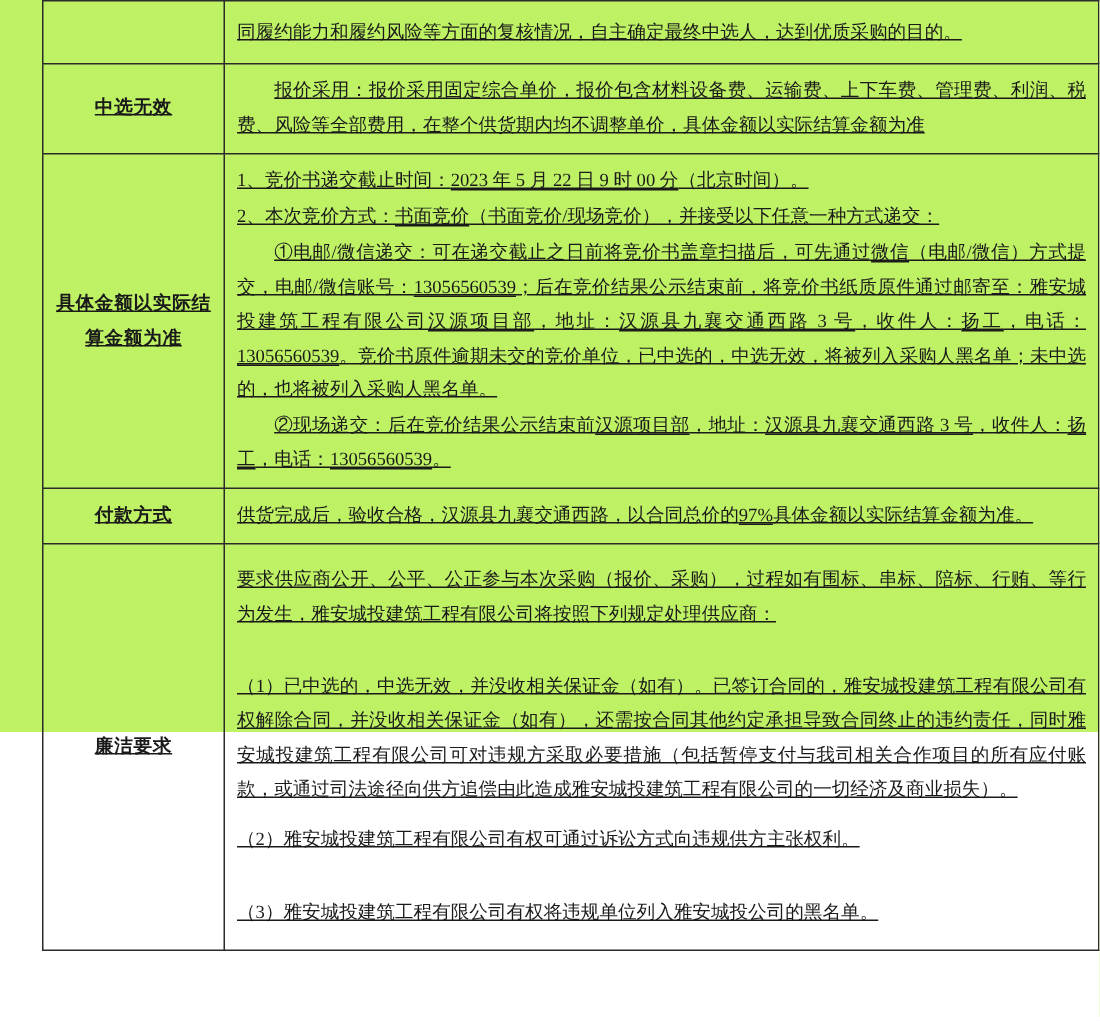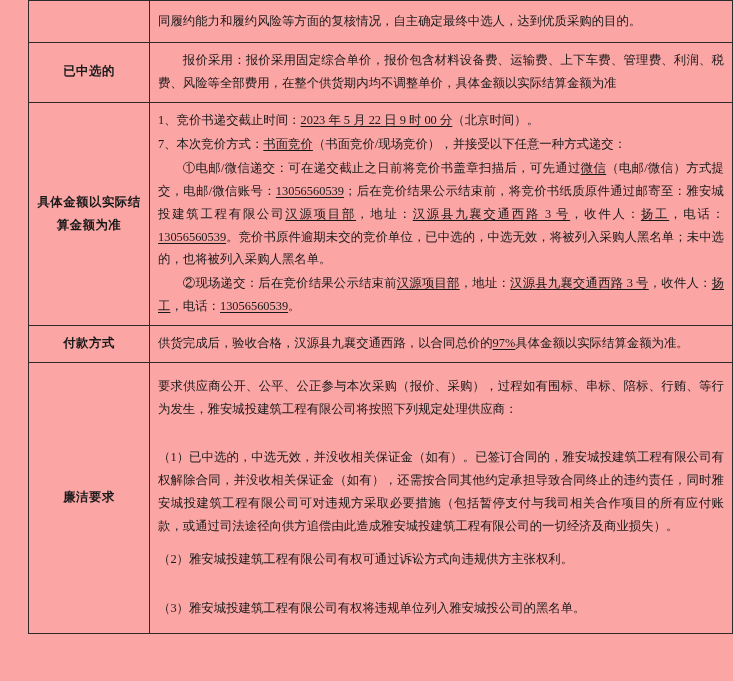--- a/index.html
+++ b/index.html
@@ -10,22 +10,23 @@
   body {
     width: 733px;
     height: 681px;
     font-family: "Liberation Serif", "DejaVu Serif", serif;
     color: #1a1a1a;
     overflow: hidden;
   }
   .page {
     position: relative;
     width: 733px;
-    height: 681px;
-    background: #fca5a5;
+    height: 488px;
+    background: #bef264;
+    text-decoration: underline;
   }
   table.doc {
     border-collapse: collapse;
     width: 705px;
     margin-left: 28px;
     table-layout: fixed;
   }
   table.doc td {
     border: 1px solid #2b2b2b;
     vertical-align: middle;
@@ -62,31 +63,31 @@
   <table class="doc">
     <tbody>
       <tr class="row-top">
         <td class="label"></td>
         <td class="body">
           <p>同履约能力和履约风险等方面的复核情况，自主确定最终中选人，达到优质采购的目的。</p>
         </td>
       </tr>
 
       <tr>
-        <td class="label">已中选的</td>
+        <td class="label">中选无效</td>
         <td class="body cell-pad-lg">
           <p class="indent1">报价采用：报价采用固定综合单价，报价包含材料设备费、运输费、上下车费、管理费、利润、税费、风险等全部费用，在整个供货期内均不调整单价，具体金额以实际结算金额为准</p>
         </td>
       </tr>
 
       <tr>
         <td class="label">具体金额以实际结算金额为准</td>
         <td class="body tight">
           <p><span>1、竞价书递交截止时间：</span><span class="u">2023 年 5 月 22 日 9 时 00 分</span><span>（北京时间）。</span></p>
-          <p><span>7、本次竞价方式：</span><span class="u">书面竞价</span><span>（书面竞价/现场竞价），并接受以下任意一种方式递交：</span></p>
+          <p><span>2、本次竞价方式：</span><span class="u">书面竞价</span><span>（书面竞价/现场竞价），并接受以下任意一种方式递交：</span></p>
           <p class="indent1"><span>①电邮/微信递交：可在递交截止之日前将竞价书盖章扫描后，可先通过</span><span class="u">微信</span><span>（电邮/微信）方式提交，电邮/微信账号：</span><span class="u">13056560539</span><span>；后在竞价结果公示结束前，将竞价书纸质原件通过邮寄至：雅安城投建筑工程有限公司</span><span class="u">汉源项目部</span><span>，地址：</span><span class="u">汉源县九襄交通西路 3 号</span><span>，收件人：</span><span class="u">扬工</span><span>，电话：</span><span class="u">13056560539</span><span>。竞价书原件逾期未交的竞价单位，已中选的，中选无效，将被列入采购人黑名单；未中选的，也将被列入采购人黑名单。</span></p>
           <p class="indent1"><span>②现场递交：后在竞价结果公示结束前</span><span class="u">汉源项目部</span><span>，地址：</span><span class="u">汉源县九襄交通西路 3 号</span><span>，收件人：</span><span class="u">扬工</span><span>，电话：</span><span class="u">13056560539</span><span>。</span></p>
         </td>
       </tr>
 
       <tr>
         <td class="label">付款方式</td>
         <td class="body cell-pad-lg">
           <p><span>供货完成后，验收合格，汉源县九襄交通西路，以合同总价的</span><span class="u">97%</span><span>具体金额以实际结算金额为准。</span></p>
         </td>

